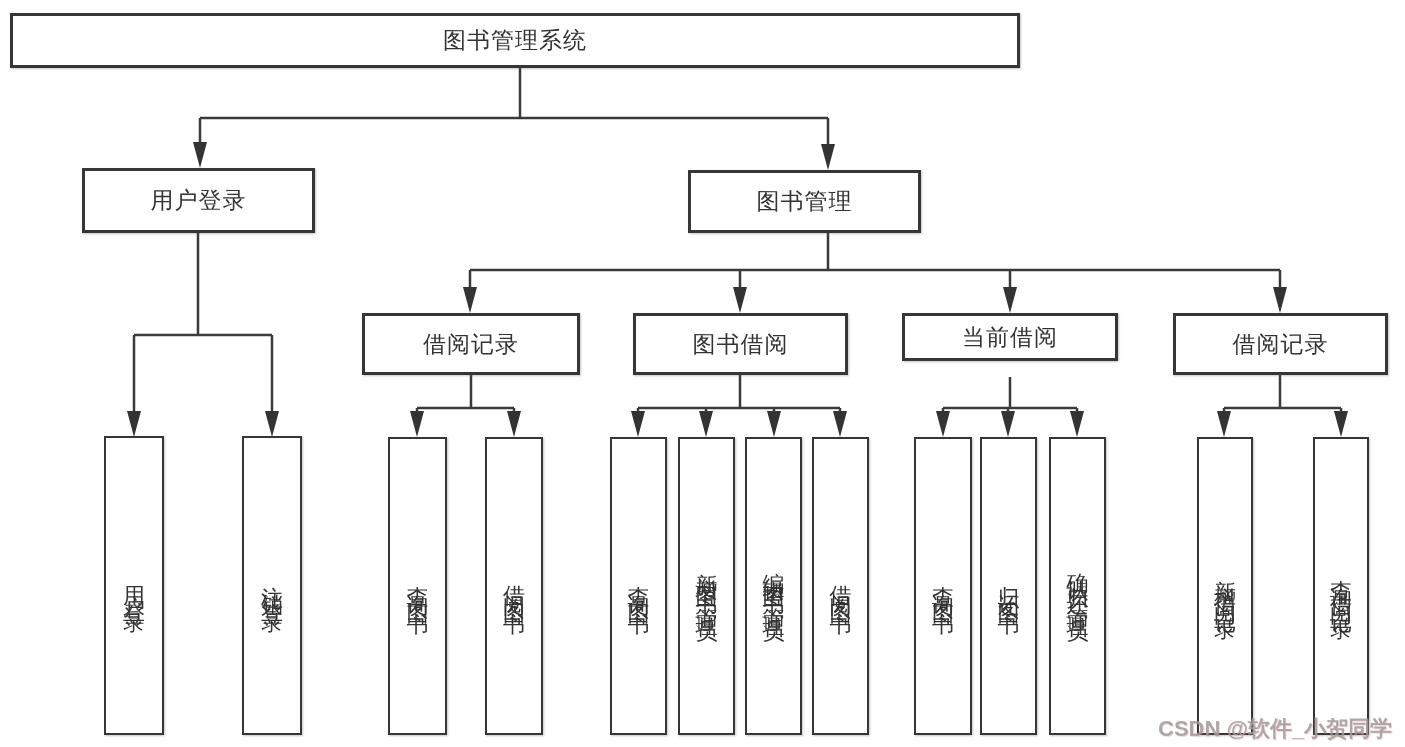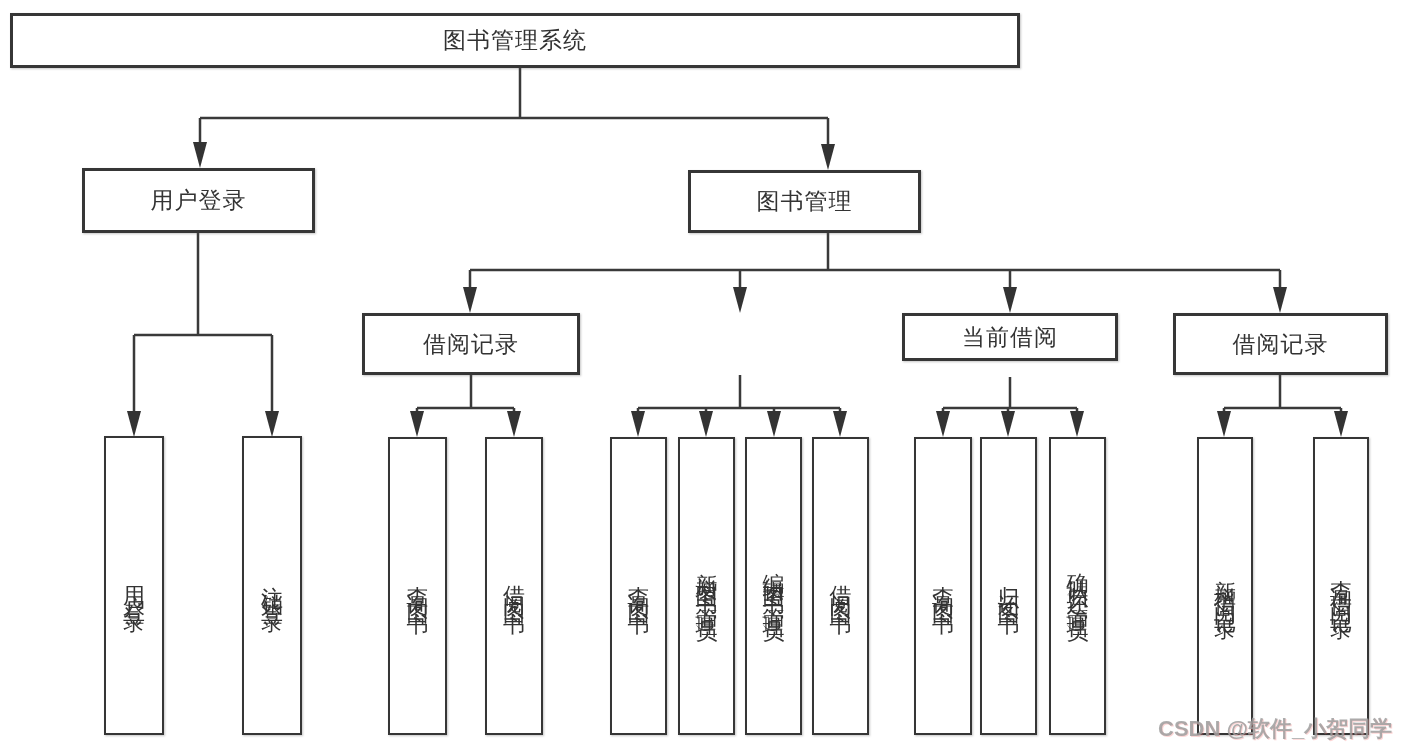--- a/index.html
+++ b/index.html
@@ -138,20 +138,23 @@
   <div class="node n-ulogin">
     <span class="h-label">用户登录</span>
   </div>
   <div class="node n-bmgmt">
     <span class="h-label">图书管理</span>
   </div>
 
   <div class="node n-newbk">
     <span class="h-label">借阅记录</span>
   </div>
+  <div class="node n-bkbor">
+    <span class="h-label">图书借阅</span>
+  </div>
   <div class="node n-curbor">
     <span class="h-label">当前借阅</span>
   </div>
   <div class="node n-borrec">
     <span class="h-label">借阅记录</span>
   </div>
 
   <div class="node leaf n-l-ul1">
     <span class="v-label ls-a">用户登录</span>
   </div>

